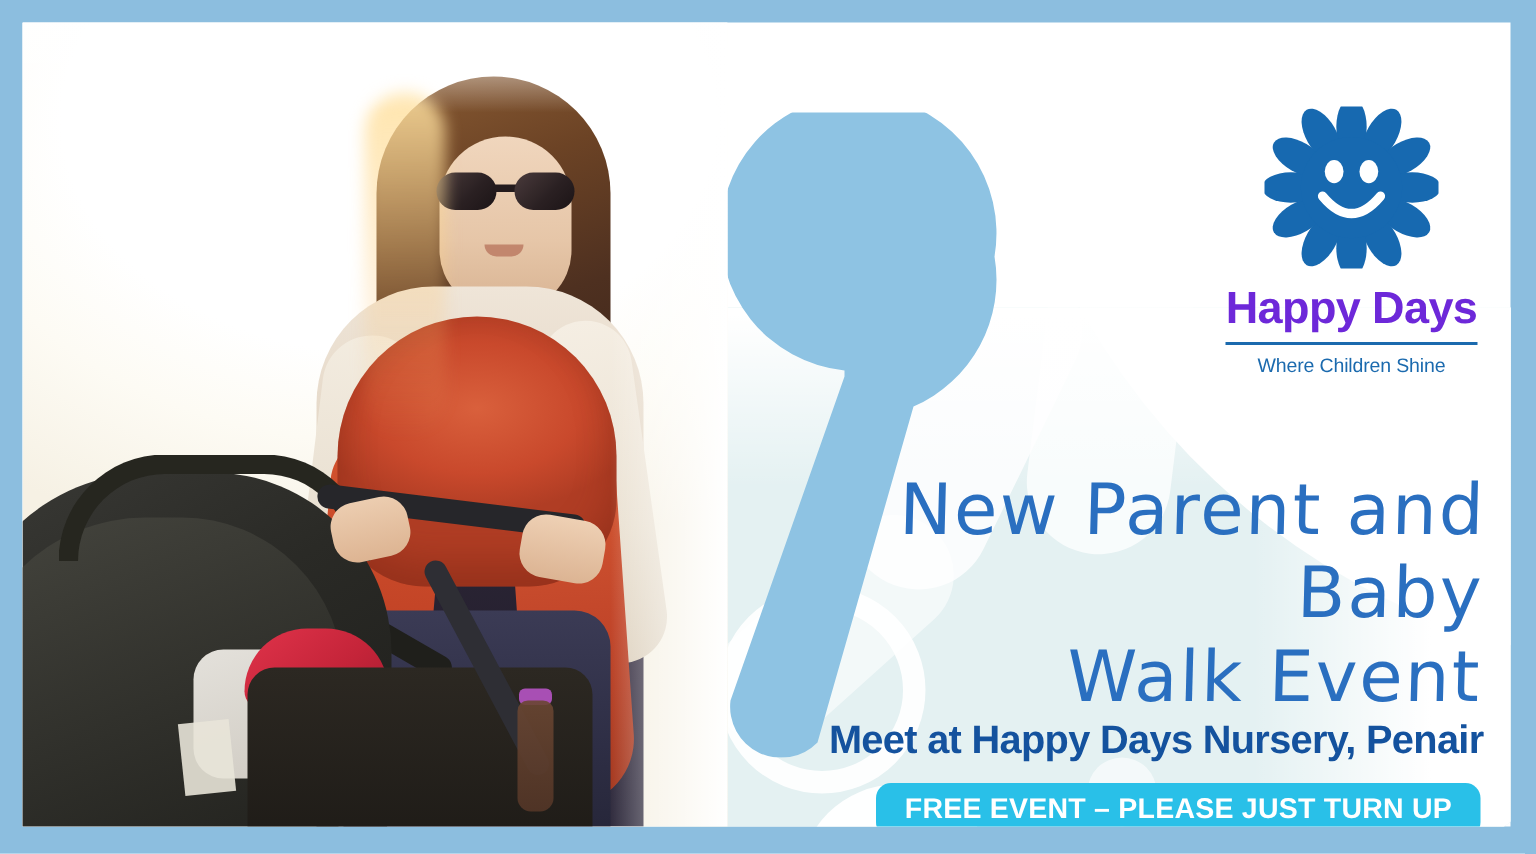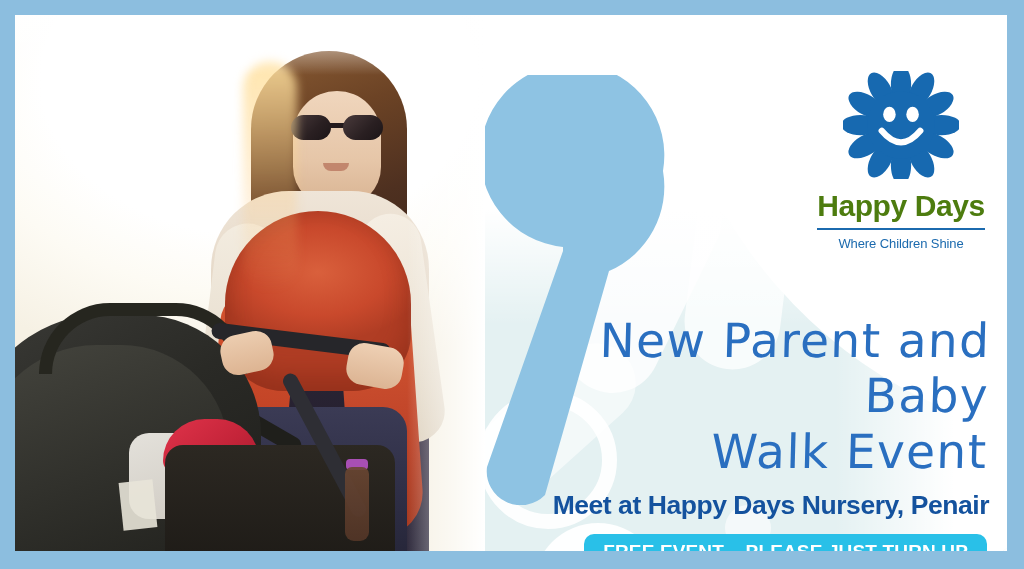--- a/index.html
+++ b/index.html
@@ -272,21 +272,21 @@
   .logo{
     position:absolute;
     left:793px;top:56px;
     width:186px;
     text-align:center;
   }
   .logo-sun{width:116px;height:108px;margin:0 auto;display:block;}
   .logo-word{
     margin-top:12px;
     font-size:30px;font-weight:bold;
-    color:#4d7c0f;
+    color:#6d28d9;
     letter-spacing:-0.4px;
     line-height:1;
   }
   .logo-rule{
     width:168px;height:2px;background:#1B6AAE;
     margin:7px auto 0;
   }
   .logo-tag{
     margin-top:7px;
     font-size:13px;
@@ -308,21 +308,20 @@
     line-height:1.18;
     color:#2A6FC0;
     font-weight:400;
     letter-spacing:1.4px;
     padding-right:10px;
     transform:skewX(-1.5deg);
   }
   .headline .l1{display:block;}
   .headline .l2{display:block;}
   .subtitle{
-    margin-top:12px;
     padding-right:10px;
     font-size:26.5px;
     font-weight:bold;
     color:#14529E;
     letter-spacing:-0.45px;
     line-height:1.1;
   }
   .badge-row{
     margin-top:13px;
     display:flex;justify-content:flex-end;

